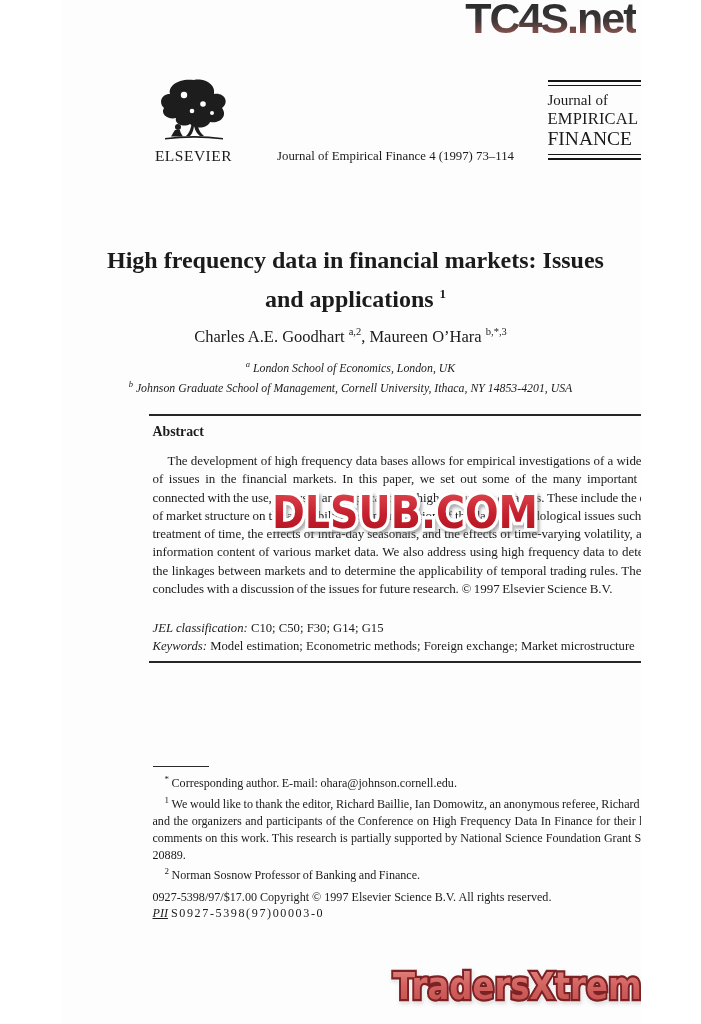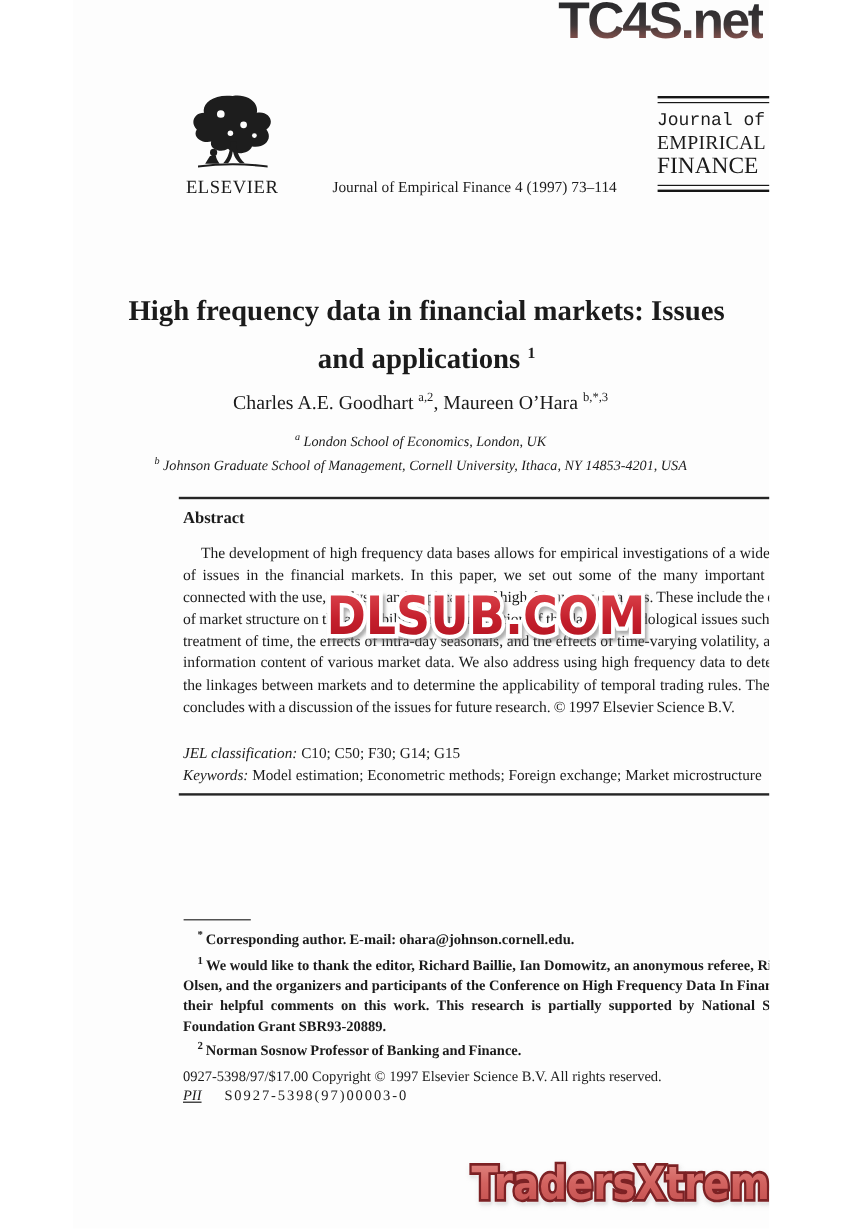--- a/index.html
+++ b/index.html
@@ -21,21 +21,21 @@
 
   
   .elsevier { position:absolute; left:86px; top:78px; width:94px; text-align:center; }
   .elsevier .wordmark { font-size:15.5px; letter-spacing:.5px; margin-top:1px; }
   .journal-citation { position:absolute; top:149px; left:180px; width:310px; text-align:center; font-size:12.8px; }
   .journal-box { position:absolute; left:487px; top:80px; width:114px; }
   .jb-rule { height:0; border-top:2.5px solid #161616; }
   .jb-rule.thin { border-top-width:1.3px; margin-top:3px; }
   .jb-rule.thin-b { border-top-width:1.3px; }
   .jb-rule.thick-b { margin-top:3px; }
-  .jb-l1 { font-size:15px; margin-top:6px; line-height:17px;font-family:Liberation Mono, monospace; }
+  .jb-l1 { font-size:15px; margin-top:6px; line-height:17px; }
   .jb-l2 { font-size:16.5px; line-height:19px; letter-spacing:.2px; }
   .jb-l3 { font-size:19.5px; line-height:21px; margin-bottom:5px; }
 
   
   .title { position:absolute; top:243px; left:40px; right:30px; text-align:center;
            font-size:24px; font-weight:bold; line-height:34px; }
   .title .tline { white-space:nowrap; }
   .title sup { font-size:13px; }
   .authors { position:absolute; top:326px; left:0; right:0; text-align:center; font-size:16.5px; white-space:nowrap; }
   .authors sup { font-size:10.5px;text-align:center; }
@@ -57,28 +57,28 @@
 
   
   .jel { position:absolute; left:92px; top:621px; width:521px; font-size:12.7px; }
   .kw  { position:absolute; left:92px; top:639px; width:521px; font-size:12.7px; }
   .meta-label { font-style:italic; }
 
   
   .footnotes { position:absolute; left:92px; top:766px; width:521px;
                font-size:12.1px; line-height:16.8px; }
   .fn-sep { width:56px; height:1.3px; background:#2a2a2a; margin:0 0 4px 0; }
-  .fn { text-align:justify; text-indent:12px; word-spacing:-0.5px;font-weight:bold; }
+  .fn { text-align:justify; text-indent:12px; word-spacing:-0.5px; }
   .fn sup { font-size:9px; }
 
   
   .copyright { position:absolute; left:92px; top:890px; font-size:12.1px; }
   .pii { position:absolute; left:92px; top:906px; font-size:12.1px; }
   .pii .label { font-style:italic;text-decoration:underline; }
-  .pii .code { letter-spacing:1.6px;margin-left:16px; }
+  .pii .code { letter-spacing:1.6px; }
 
   
   .wm-mid { position:absolute; left:203px; top:482px;
             filter:drop-shadow(2px 3px 1.5px rgba(110,110,110,.55)); }
   .wm-bottom { position:absolute; left:324px; top:958px;
             filter:drop-shadow(0 0 2px #ffffff) drop-shadow(1px 2px 1px rgba(150,150,150,.35)); }
   svg text { font-family:"DejaVu Sans", sans-serif; }
 </style>
 </head>
 <body>

